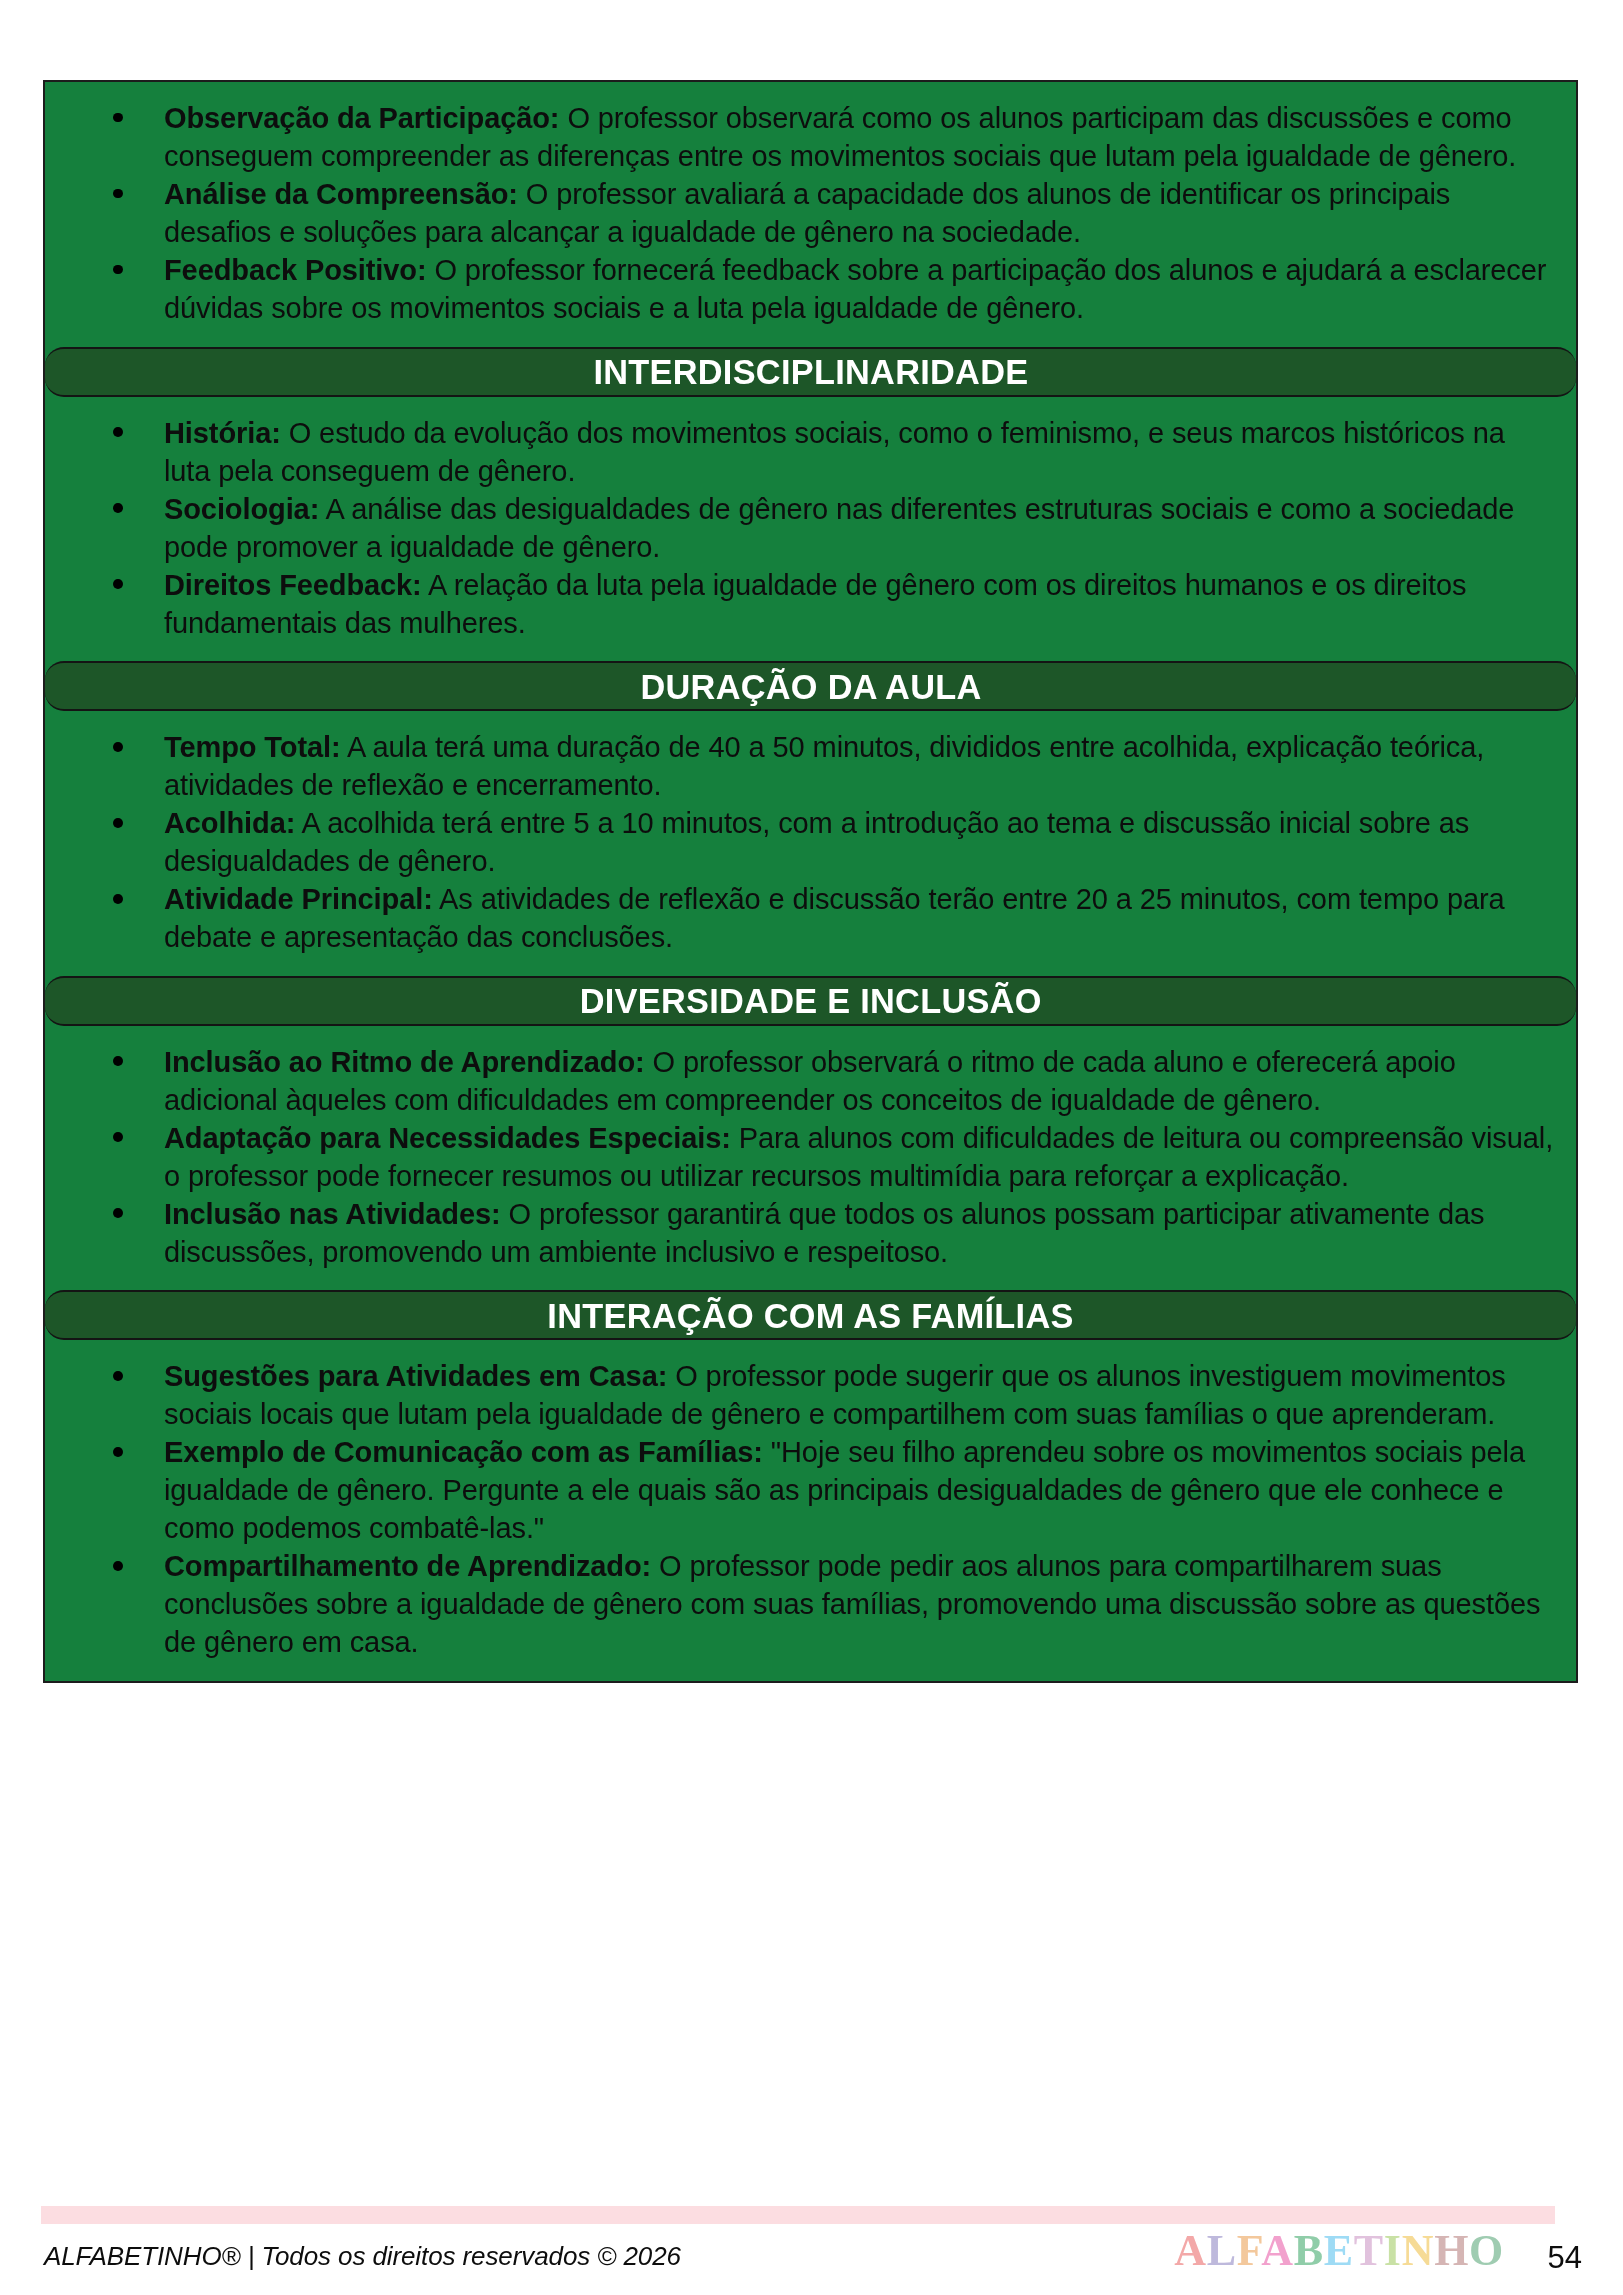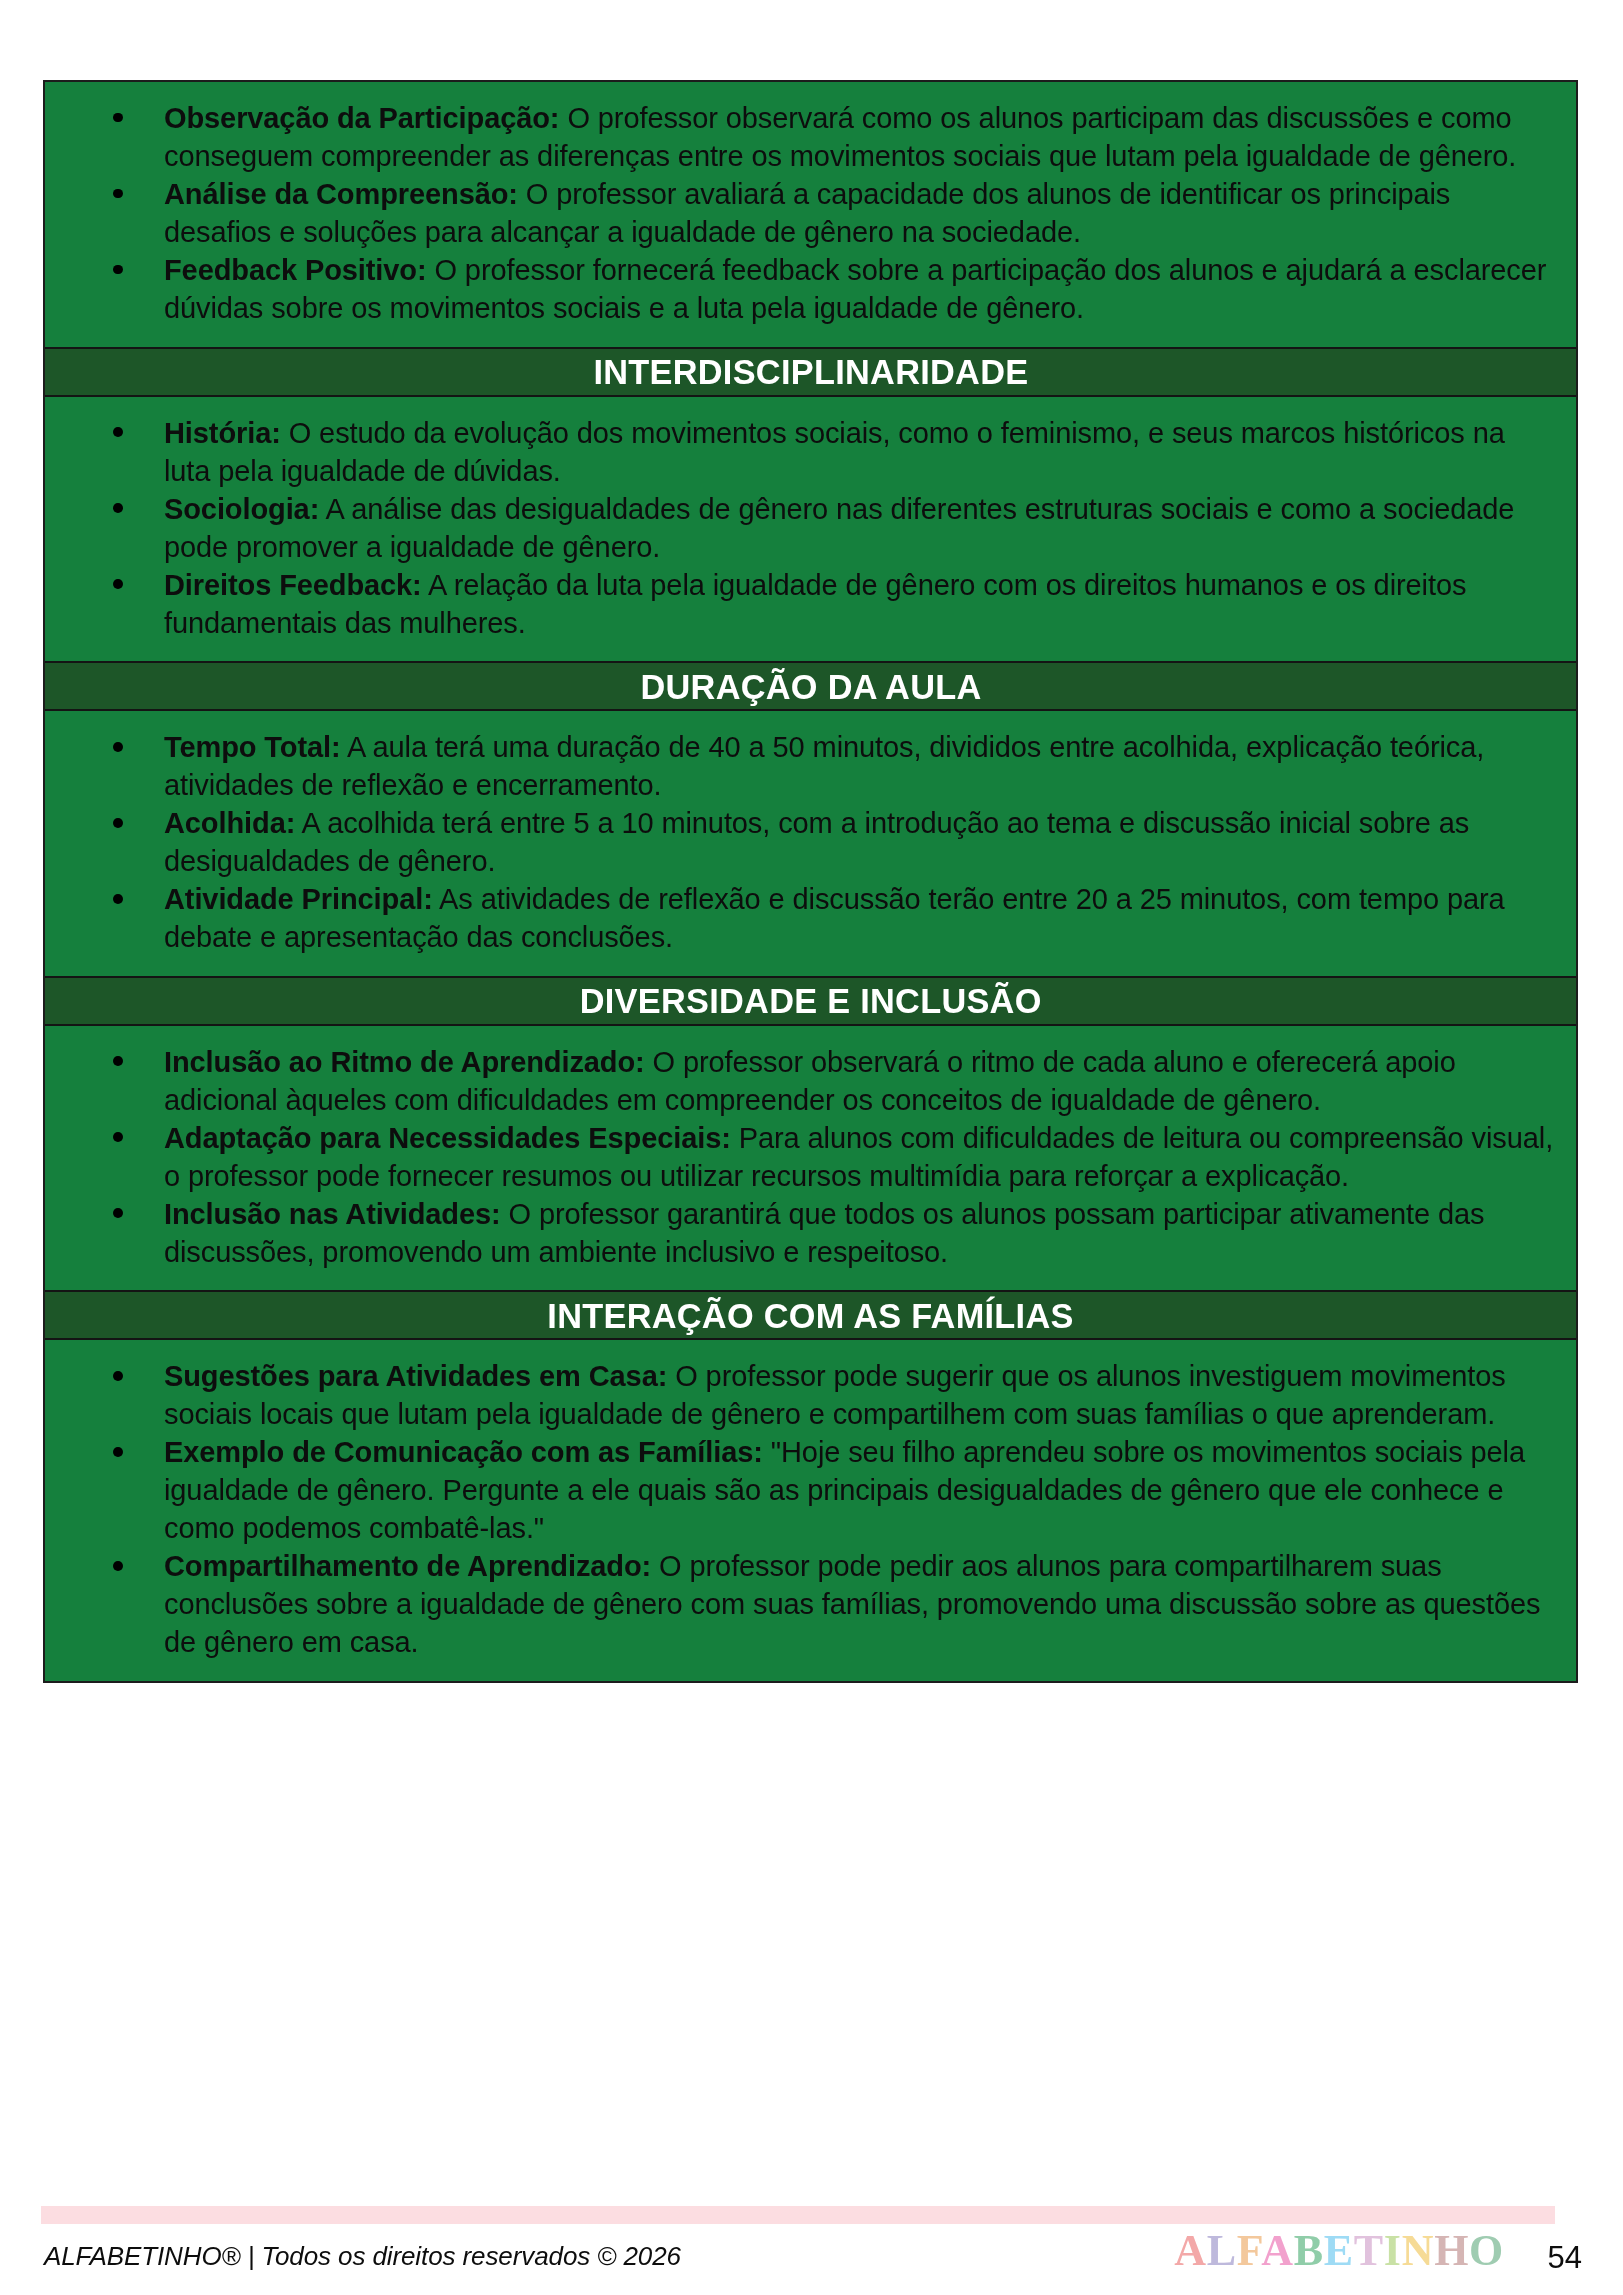--- a/index.html
+++ b/index.html
@@ -24,20 +24,21 @@
   .section-bar{
     box-sizing:border-box;
     width:100%;
     height:50px;
     background:var(--header-bg,#1d5628);
     border-top:2.6px solid #141414;
     border-bottom:2.6px solid #141414;
     display:flex;
     align-items:center;
     justify-content:center;
+    border-radius:19px;
   }
   .section-bar .bar-label{
     color:var(--header-text,#ffffff);
     font-size:35px;
     font-weight:700;
     letter-spacing:0.3px;
     line-height:1;
     transform:scaleX(0.98);
   }
   ul.bullets{
@@ -112,21 +113,21 @@
     <div>
         <ul class="bullets">
           <li><span class="item-label">Observação da Participação:</span><span> O professor observará como os alunos participam das discussões e como conseguem compreender as diferenças entre os movimentos sociais que lutam pela igualdade de gênero.</span></li>
           <li><span class="item-label">Análise da Compreensão:</span><span> O professor avaliará a capacidade dos alunos de identificar os principais desafios e soluções para alcançar a igualdade de gênero na sociedade.</span></li>
           <li><span class="item-label">Feedback Positivo:</span><span> O professor fornecerá feedback sobre a participação dos alunos e ajudará a esclarecer dúvidas sobre os movimentos sociais e a luta pela igualdade de gênero.</span></li>
         </ul>
         <div class="section-bar">
           <span class="bar-label">INTERDISCIPLINARIDADE</span>
         </div>
         <ul class="bullets">
-          <li><span class="item-label">História:</span><span> O estudo da evolução dos movimentos sociais, como o feminismo, e seus marcos históricos na luta pela igualdade de dúvidas.</span></li>
+          <li><span class="item-label">História:</span><span> O estudo da evolução dos movimentos sociais, como o feminismo, e seus marcos históricos na luta pela conseguem de gênero.</span></li>
           <li><span class="item-label">Sociologia:</span><span> A análise das desigualdades de gênero nas diferentes estruturas sociais e como a sociedade pode promover a igualdade de gênero.</span></li>
           <li><span class="item-label">Direitos Feedback:</span><span> A relação da luta pela igualdade de gênero com os direitos humanos e os direitos fundamentais das mulheres.</span></li>
         </ul>
         <div class="section-bar">
           <span class="bar-label">DURAÇÃO DA AULA</span>
         </div>
         <ul class="bullets">
           <li><span class="item-label">Tempo Total:</span><span> A aula terá uma duração de 40 a 50 minutos, divididos entre acolhida, explicação teórica, atividades de reflexão e encerramento.</span></li>
           <li><span class="item-label">Acolhida:</span><span> A acolhida terá entre 5 a 10 minutos, com a introdução ao tema e discussão inicial sobre as desigualdades de gênero.</span></li>
           <li><span class="item-label">Atividade Principal:</span><span> As atividades de reflexão e discussão terão entre 20 a 25 minutos, com tempo para debate e apresentação das conclusões.</span></li>

